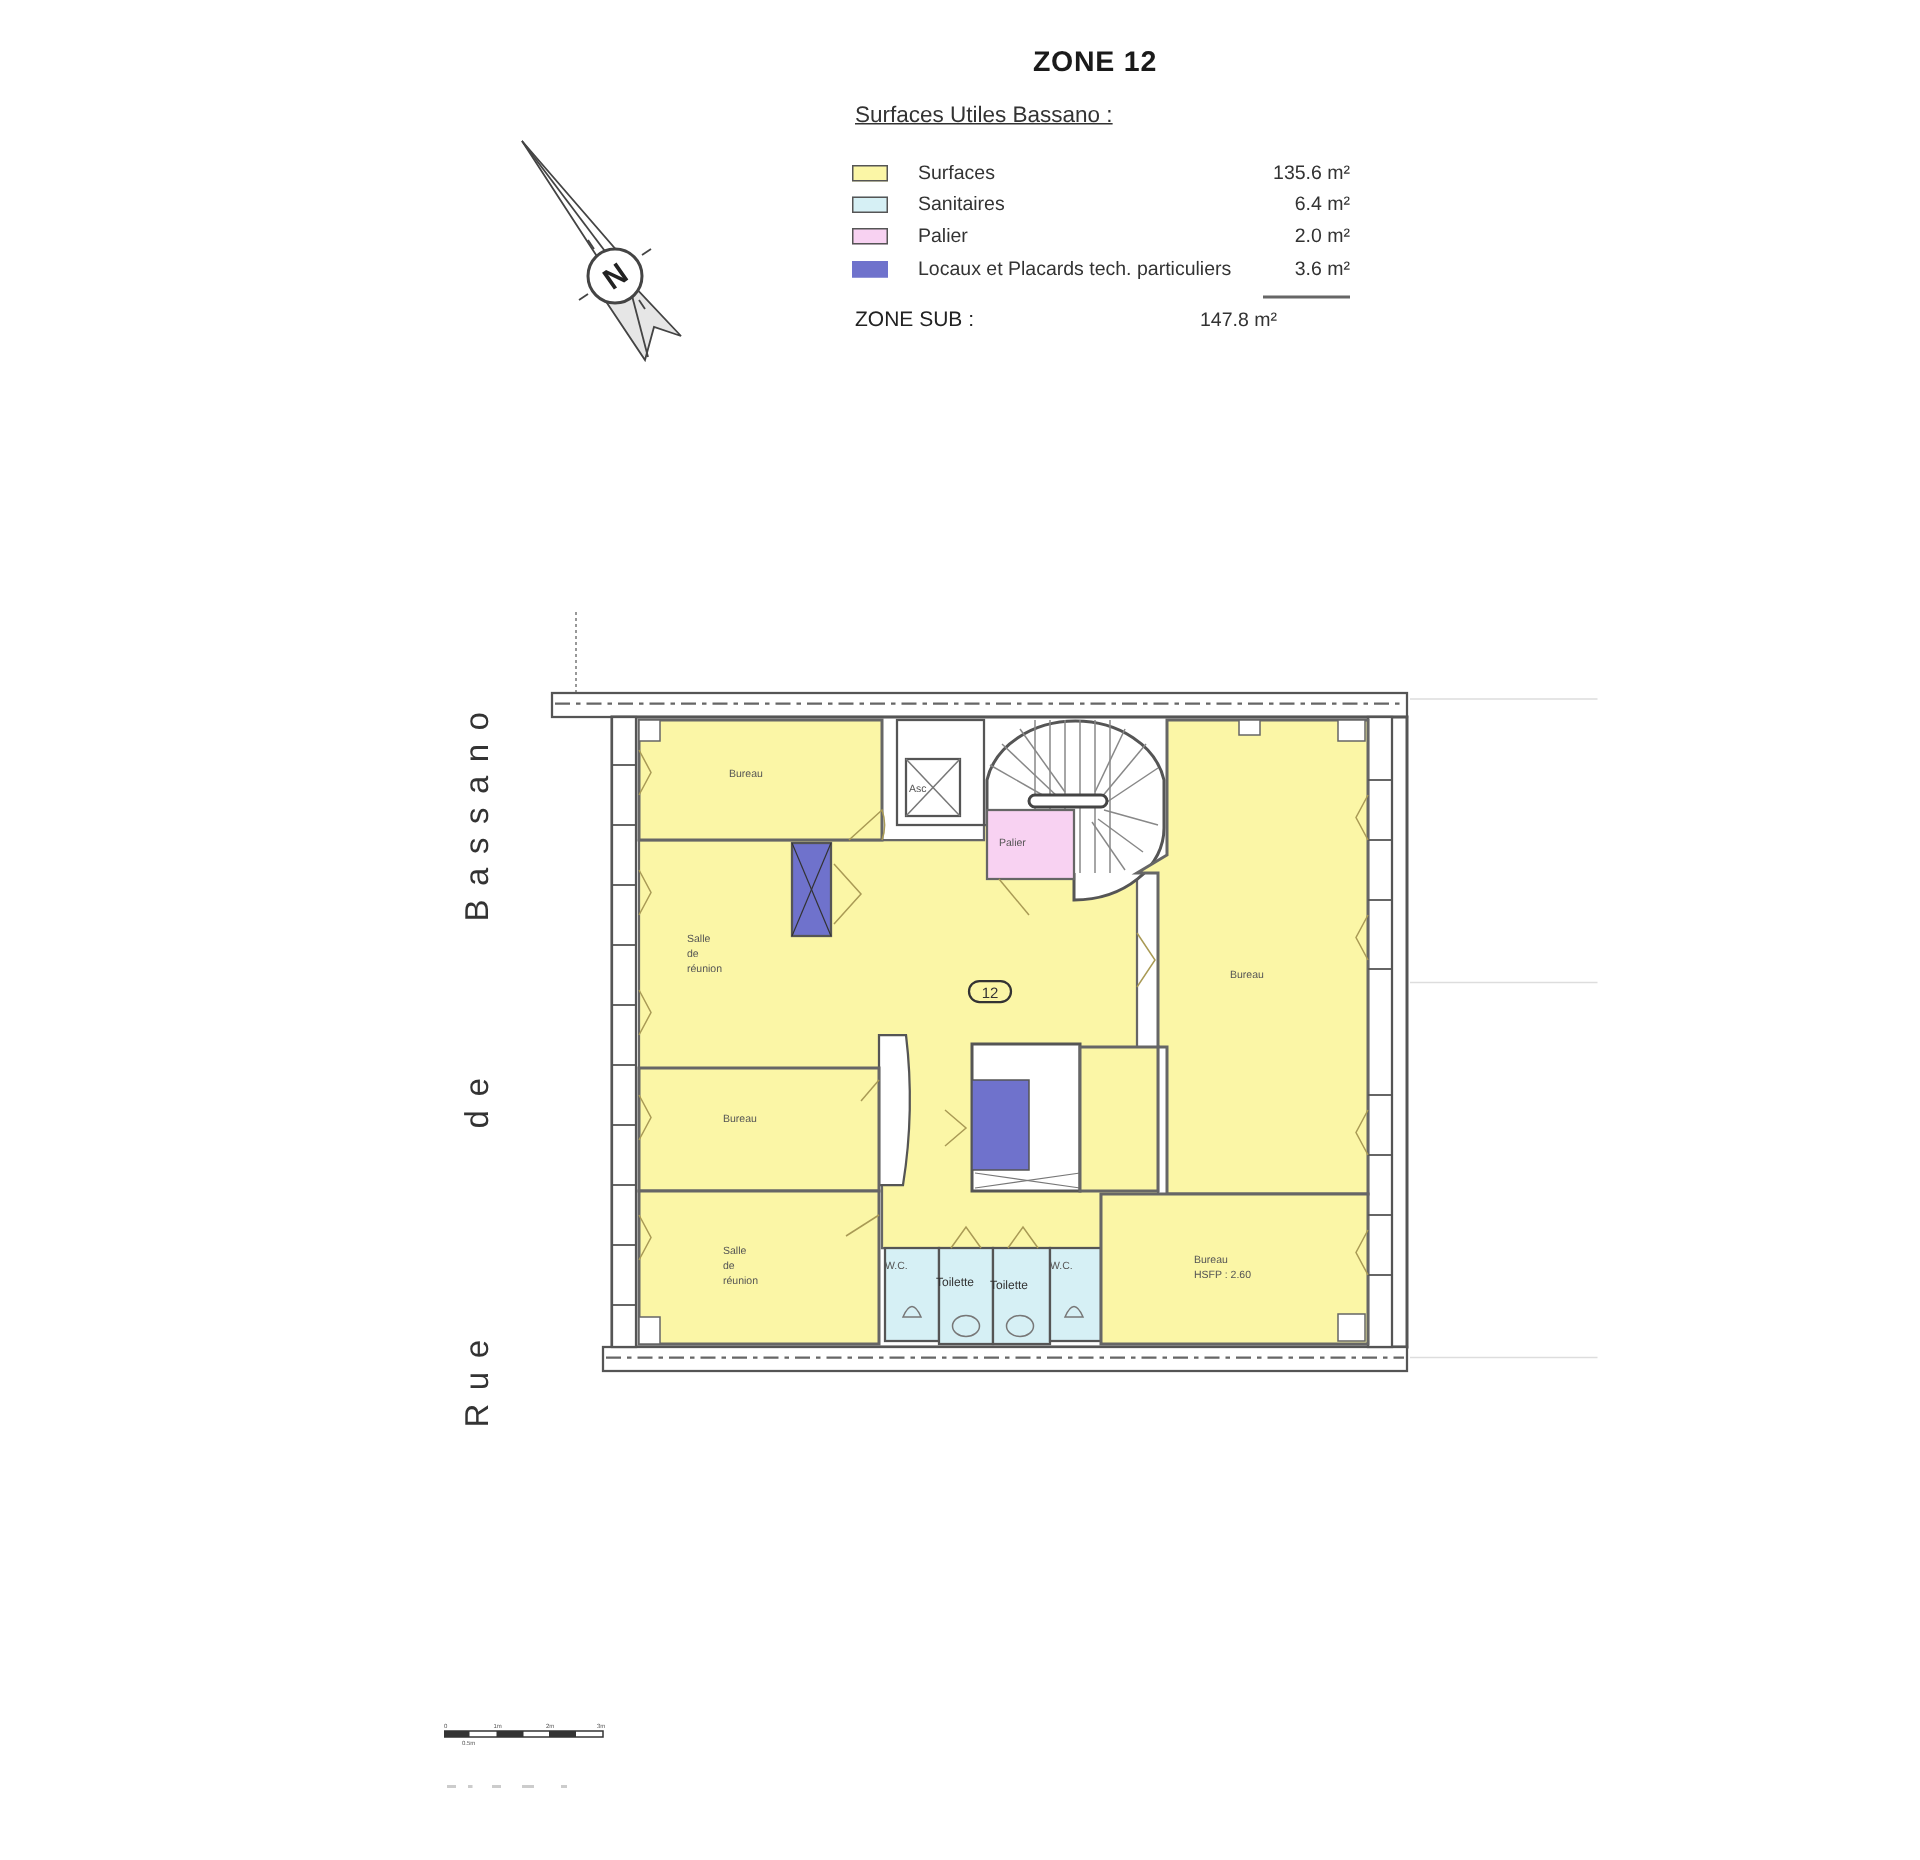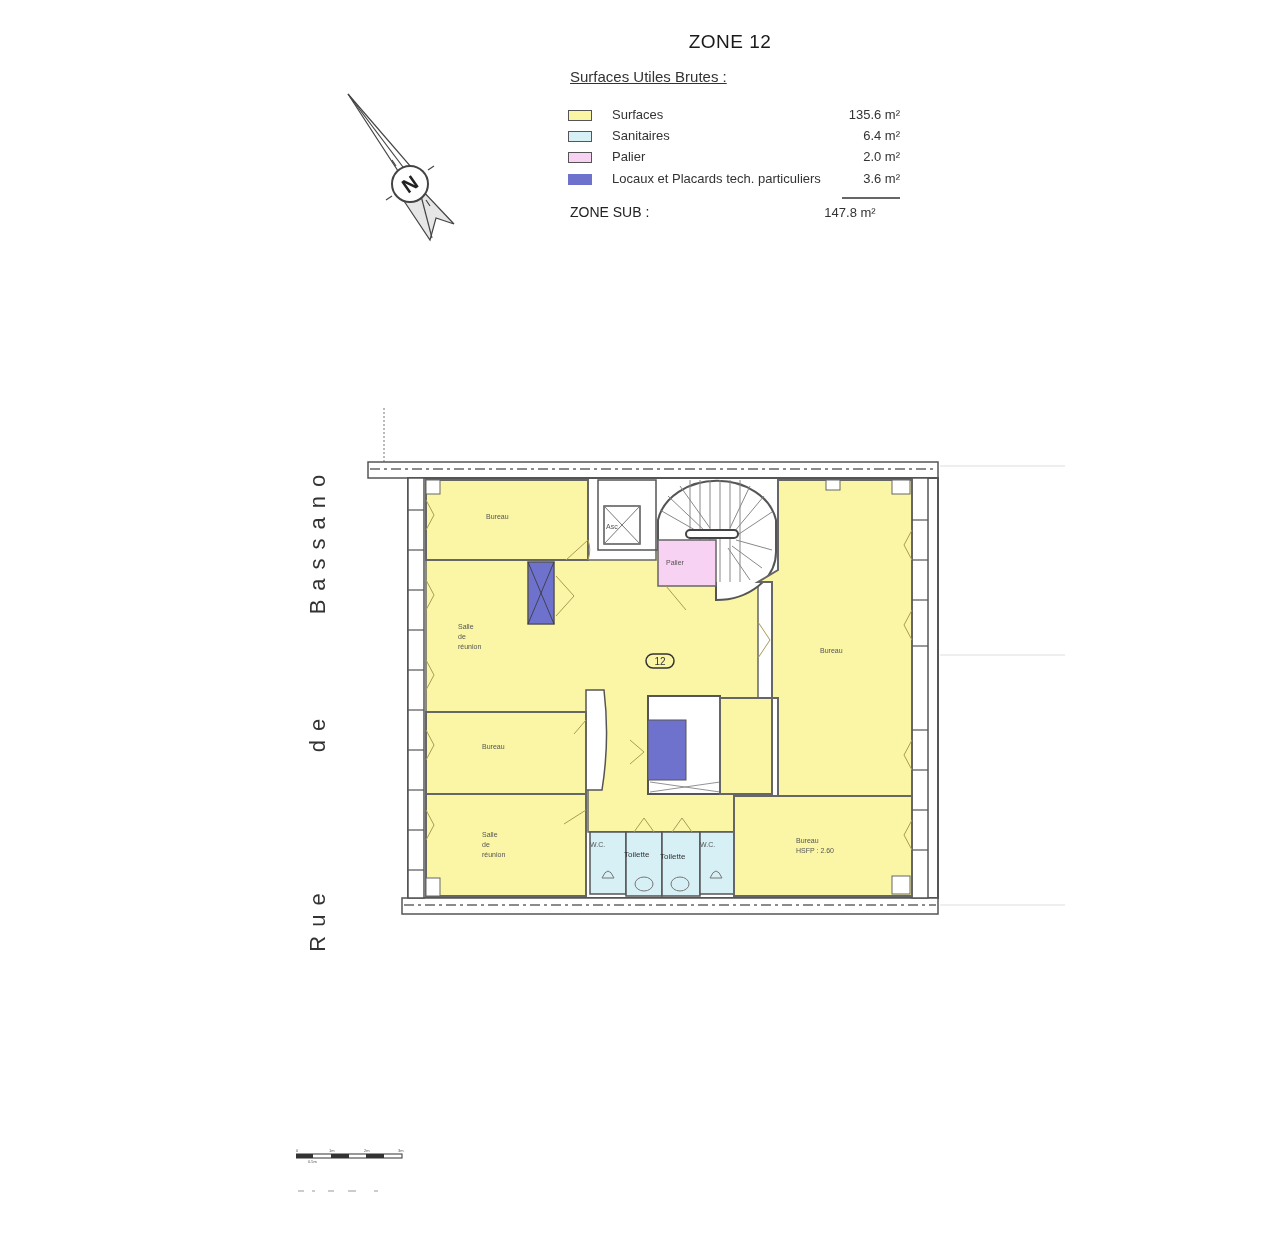--- a/index.html
+++ b/index.html
@@ -1,42 +1,42 @@
 <!DOCTYPE html>
 <html><head>
 <meta charset="utf-8">
 <style>
   html, body { margin: 0; padding: 0; background: #ffffff; }
   body { width: 1280px; height: 1240px; position: relative; overflow: hidden; font-family: "Liberation Sans", sans-serif; color: #222; }
   .abs { position: absolute; }
 
   
-  .zone-title { left: 640px; top: 31px; width: 180px; text-align: center; font-weight: normal; font-size: 19px; letter-spacing: 0.5px; color: #1a1a1a; }
+  .zone-title { left: 640px; top: 31px; width: 180px; text-align: center; font-weight: bold; font-size: 19px; letter-spacing: 0.5px; color: #1a1a1a; }
   .legend-heading { left: 570px; top: 68px; font-size: 15px; text-decoration: underline; color: #333; }
   .legend-row { left: 568px; width: 332px; height: 18px; font-size: 13px; color: #333; }
   .legend-swatch { position: absolute; left: 0; top: 3px; width: 24px; height: 11px; border: 1px solid #555; box-sizing: border-box; }
   .legend-label { position: absolute; left: 44px; top: 0; white-space: nowrap; }
   .legend-value { position: absolute; right: 0; top: 0; white-space: nowrap; margin-left: 36px; }
   .legend-rule { left: 842px; top: 197px; width: 58px; height: 2px; background: #666; }
   .total-label { left: 570px; top: 204px; font-size: 14px; color: #222; }
-  .total-value { left: 800px; top: 205px; width: 100px; text-align: center; font-size: 13px; color: #333; }
+  .total-value { left: 800px; top: 205px; width: 100px; text-align: left; font-size: 13px; color: #333; }
 
   
   .street-label { left: 300px; top: 400px; width: 36px; height: 560px; }
   .street-word { position: absolute; left: 0; width: 36px; font-size: 22px; letter-spacing: 9px; color: #333; transform-origin: center; white-space: nowrap; display: flex; justify-content: center; align-items: center; }
 
   
   .room-label { font-size: 7px; color: #555; text-align: left; line-height: 10px; }
   .scale-bar { left: 296px; top: 1146px; }
 </style>
 </head>
 <body>
 
 <div class="abs zone-title">ZONE 12</div>
-<div class="abs legend-heading">Surfaces Utiles Brutes :</div>
+<div class="abs legend-heading">Surfaces Utiles Bassano :</div>
 
 <div class="abs legend-row" style="top:107px;">
   <span class="legend-swatch" style="background:#fbf6a6;"></span>
   <span class="legend-label">Surfaces</span>
   <span class="legend-value">135.6 m²</span>
 </div>
 <div class="abs legend-row" style="top:128px;">
   <span class="legend-swatch" style="background:#d6f0f5;"></span>
   <span class="legend-label">Sanitaires</span>
   <span class="legend-value">6.4 m²</span>

